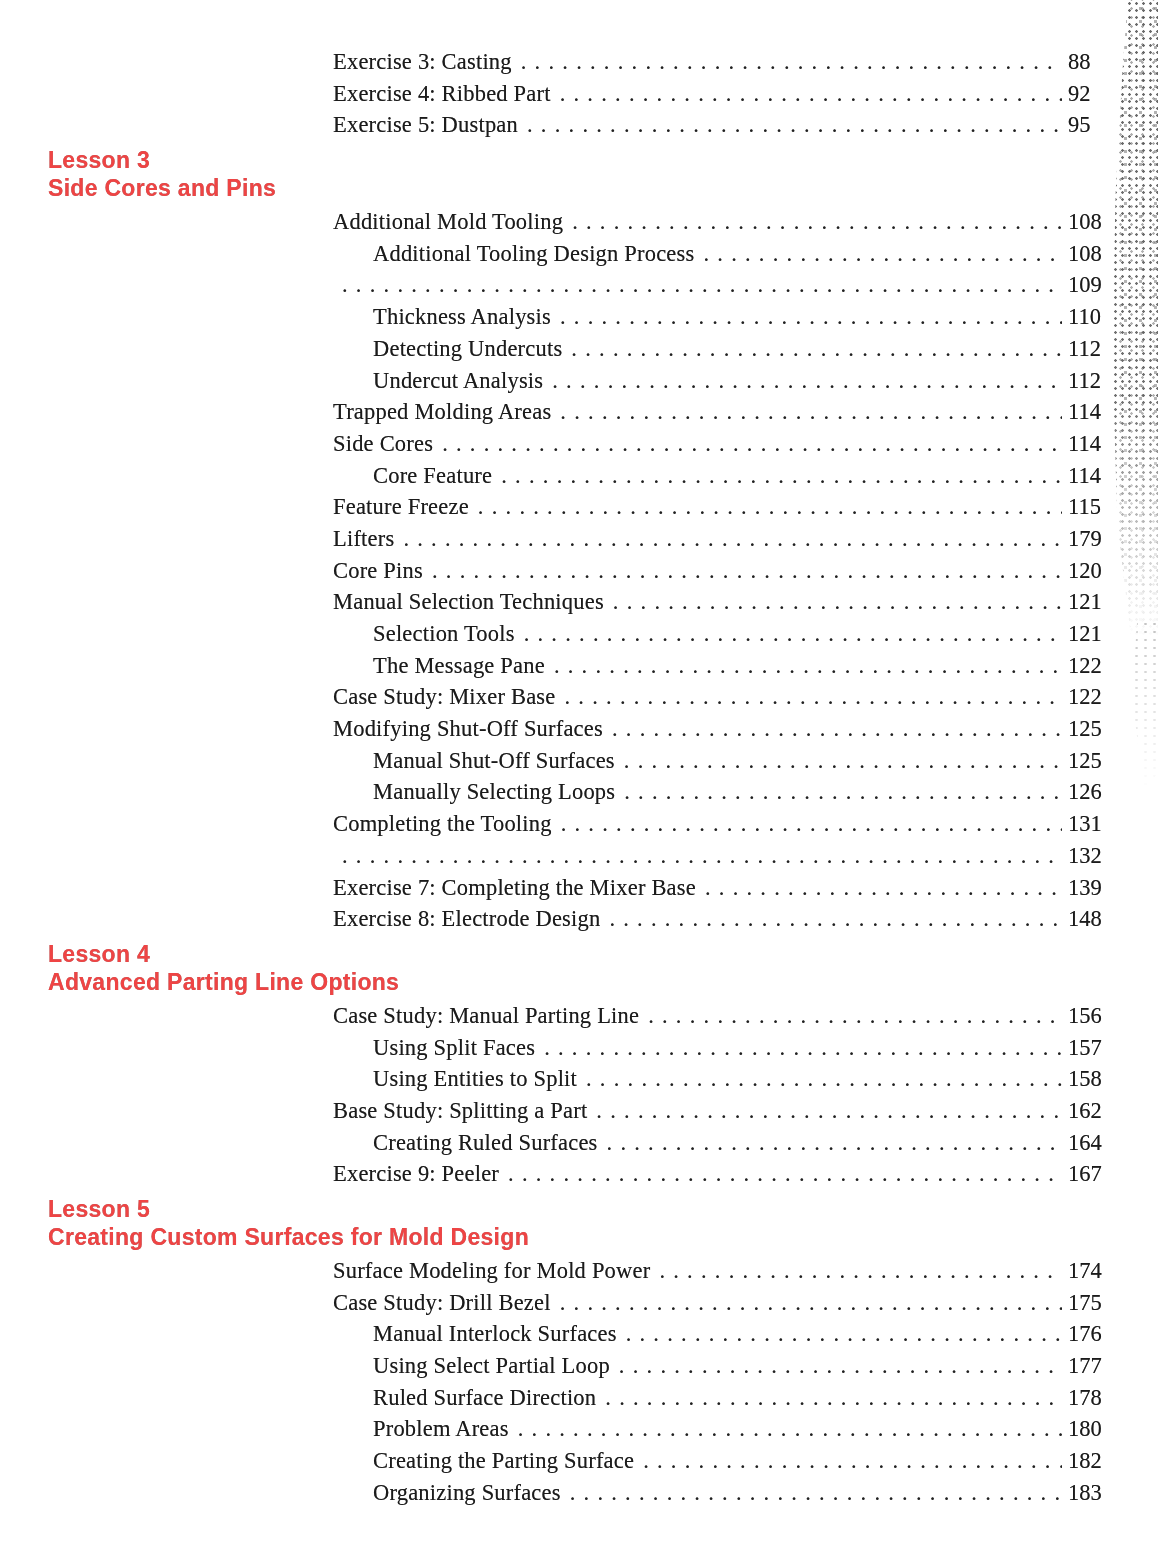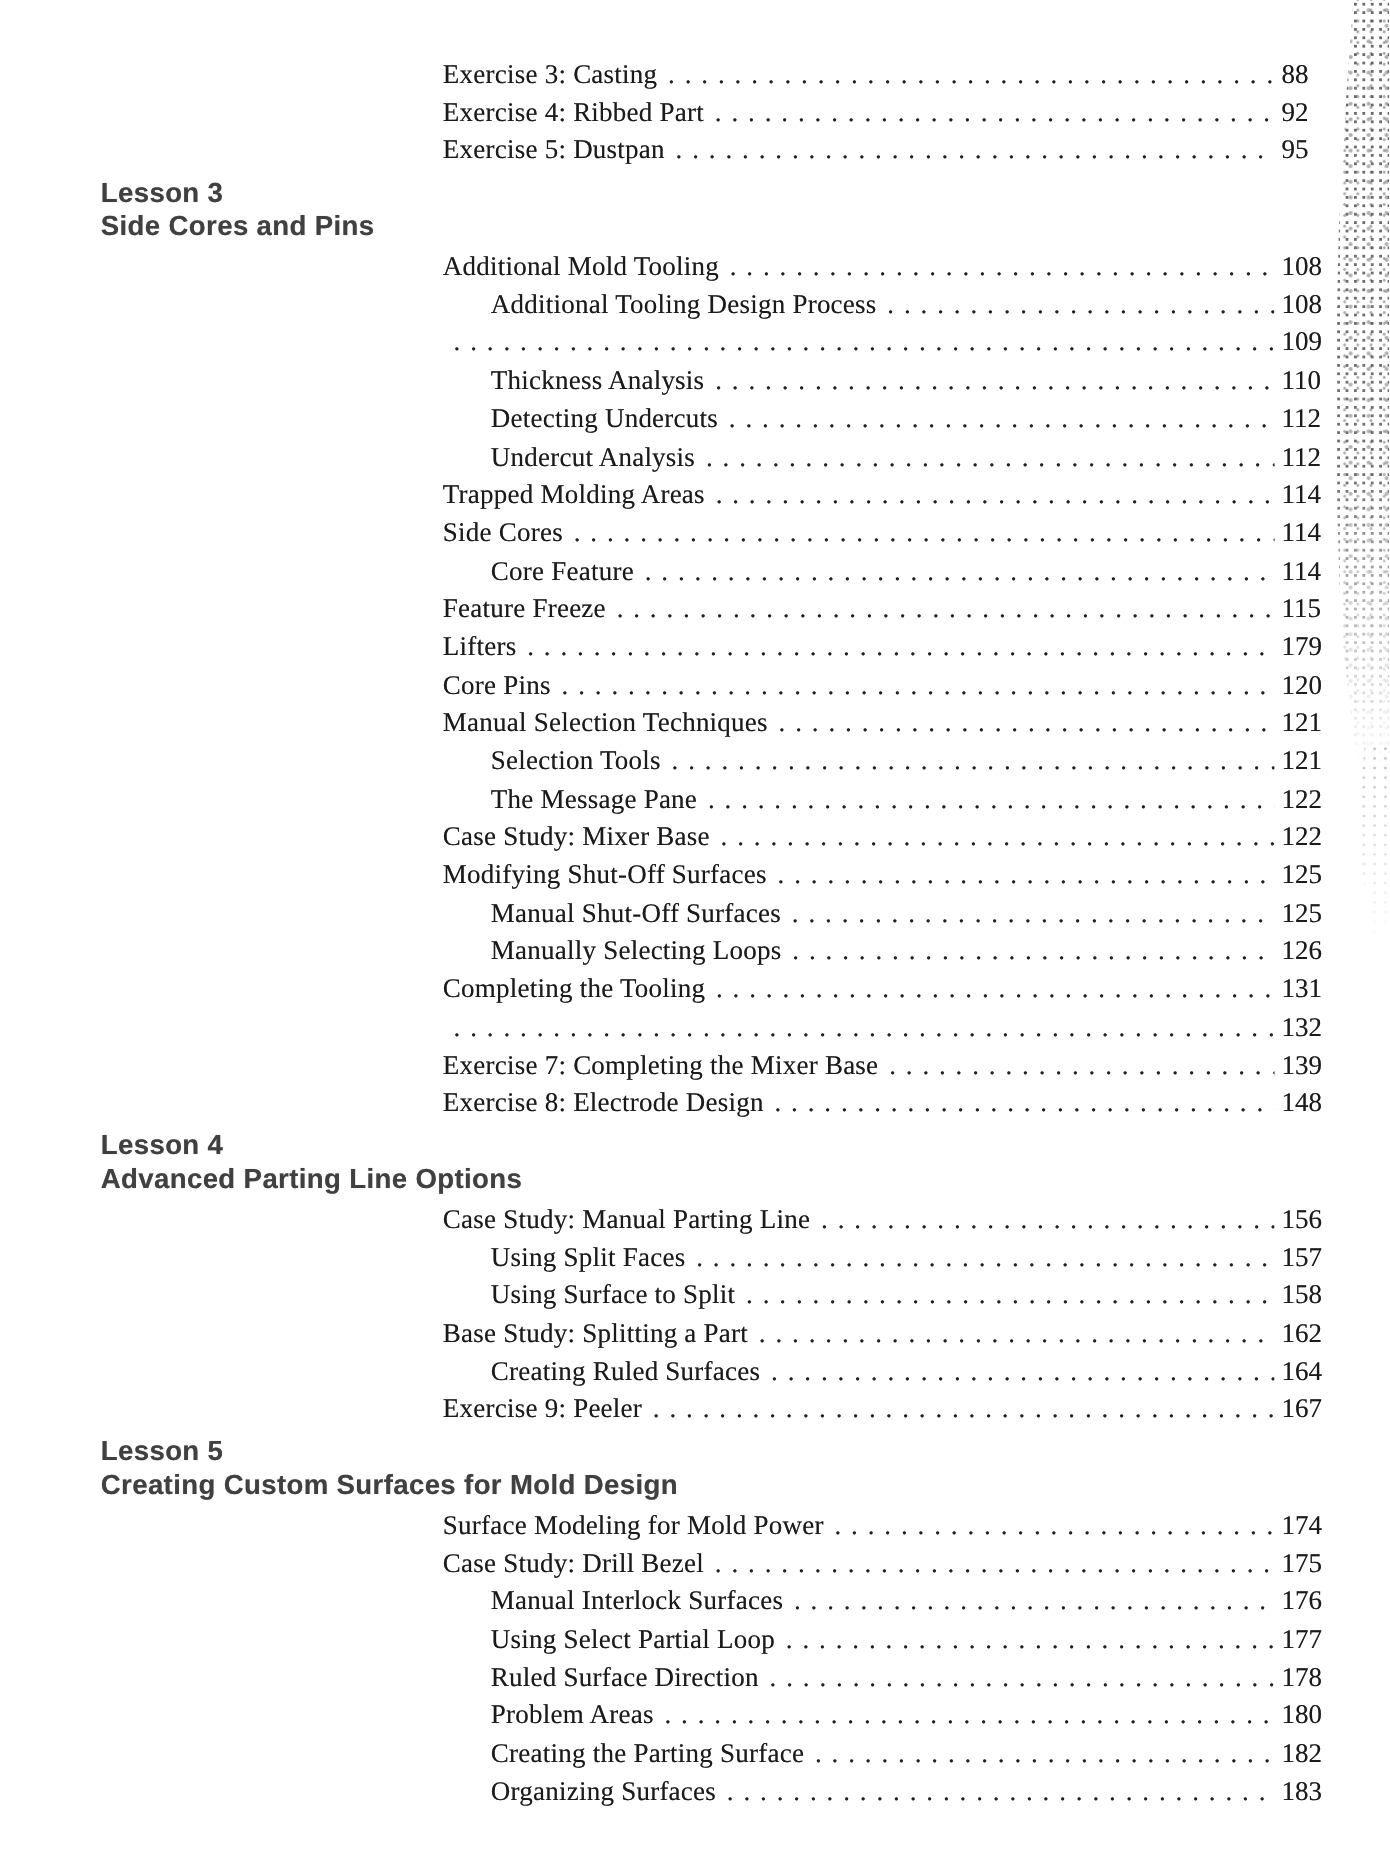--- a/index.html
+++ b/index.html
@@ -13,21 +13,20 @@
     position: relative;
     overflow: hidden;
     font-family: "Liberation Serif", serif;
     color: #1b1b1b;
   }
   .page {
     position: absolute;
     inset: 0;
     box-sizing: border-box;
     padding: 46px 48px 0 0;
-    margin-left: 36px;
   }
   
   .toc-row {
     display: flex;
     align-items: baseline;
     height: 31.7px;
     line-height: 31.7px;
     font-size: 22.5px;
     padding-left: 333px;
     white-space: nowrap;
@@ -56,21 +55,21 @@
     text-shadow: 0 0 0.5px rgba(20,20,20,0.55);
   }
   
   .lesson-heading {
     margin: 5px 0 4px 0;
     padding-left: 48px;
     font-family: "Liberation Sans", sans-serif;
     font-weight: bold;
     font-size: 23px;
     line-height: 28px;
-    color: #404040;
+    color: #ef4444;
     letter-spacing: 0.3px;
     text-shadow: 0 0 0.6px rgba(30,30,30,0.5);
   }
   
   .scan-texture {
     position: absolute;
     pointer-events: none;
   }
   .scan-texture-top {
     top: 0;
@@ -245,21 +244,21 @@
         <span class="entry-label">Case Study: Manual Parting Line</span>
         <span class="dot-leader" aria-hidden="true">. . . . . . . . . . . . . . . . . . . . . . . . . . . . . . . . . . . . . . . . . . . . . . . . . . . . . . . . . . . . . . . . . . . . . . . . . . . . . . . . . . . . . . . . . . . . . . . . . . . . . . . . . . . . . . . . . . . . . . . . . . . . . . . . . . </span>
         <span class="page-number">156</span>
       </div>
       <div class="toc-row sub">
         <span class="entry-label">Using Split Faces</span>
         <span class="dot-leader" aria-hidden="true">. . . . . . . . . . . . . . . . . . . . . . . . . . . . . . . . . . . . . . . . . . . . . . . . . . . . . . . . . . . . . . . . . . . . . . . . . . . . . . . . . . . . . . . . . . . . . . . . . . . . . . . . . . . . . . . . . . . . . . . . . . . . . . . . . . </span>
         <span class="page-number">157</span>
       </div>
       <div class="toc-row sub">
-        <span class="entry-label">Using Surface to Split</span>
+        <span class="entry-label">Using Entities to Split</span>
         <span class="dot-leader" aria-hidden="true">. . . . . . . . . . . . . . . . . . . . . . . . . . . . . . . . . . . . . . . . . . . . . . . . . . . . . . . . . . . . . . . . . . . . . . . . . . . . . . . . . . . . . . . . . . . . . . . . . . . . . . . . . . . . . . . . . . . . . . . . . . . . . . . . . . </span>
         <span class="page-number">158</span>
       </div>
       <div class="toc-row">
         <span class="entry-label">Base Study: Splitting a Part</span>
         <span class="dot-leader" aria-hidden="true">. . . . . . . . . . . . . . . . . . . . . . . . . . . . . . . . . . . . . . . . . . . . . . . . . . . . . . . . . . . . . . . . . . . . . . . . . . . . . . . . . . . . . . . . . . . . . . . . . . . . . . . . . . . . . . . . . . . . . . . . . . . . . . . . . . </span>
         <span class="page-number">162</span>
       </div>
       <div class="toc-row sub">
         <span class="entry-label">Creating Ruled Surfaces</span>

